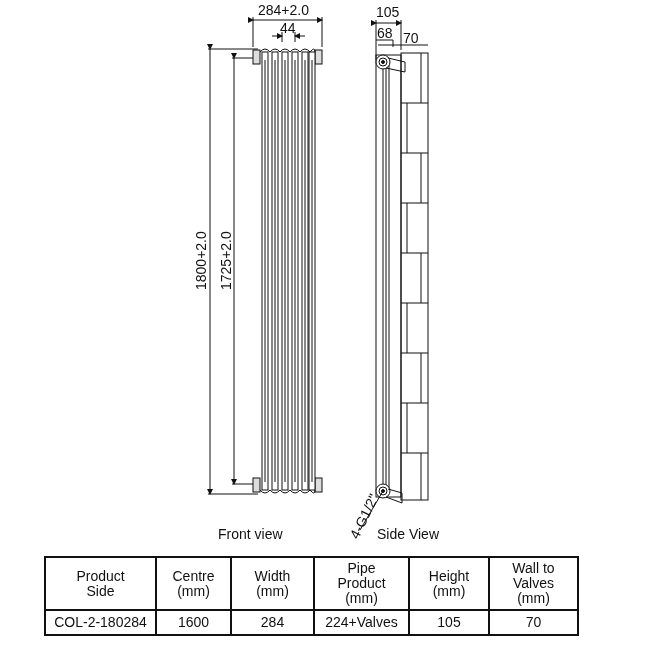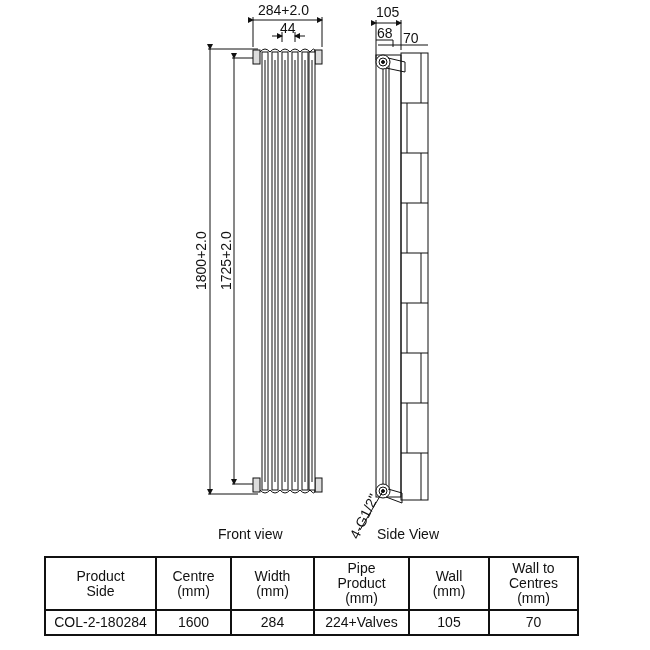--- a/index.html
+++ b/index.html
@@ -145,26 +145,26 @@
       <th style="width:81px">
         <span class="hdr-line">Width</span>
         <span class="hdr-line">(mm)</span>
       </th>
       <th style="width:93px">
         <span class="hdr-line">Pipe</span>
         <span class="hdr-line">Product</span>
         <span class="hdr-line">(mm)</span>
       </th>
       <th style="width:78px">
-        <span class="hdr-line">Wall</span>
+        <span class="hdr-line">Height</span>
         <span class="hdr-line">(mm)</span>
       </th>
       <th style="width:87px">
         <span class="hdr-line">Wall to</span>
-        <span class="hdr-line">Centres</span>
+        <span class="hdr-line">Valves</span>
         <span class="hdr-line">(mm)</span>
       </th>
     </tr>
   </thead>
   <tbody>
     <tr>
       <td>COL-2-180284</td>
       <td>1600</td>
       <td>284</td>
       <td>224+Valves</td>

